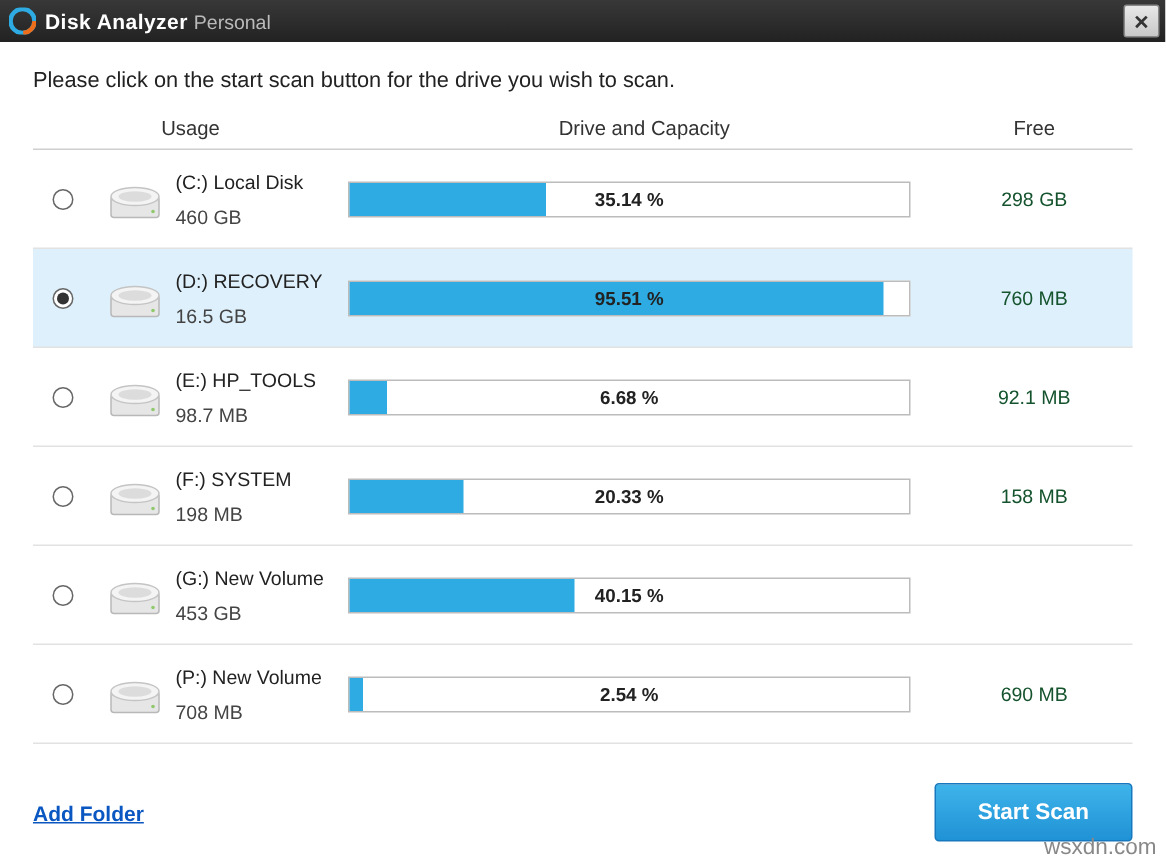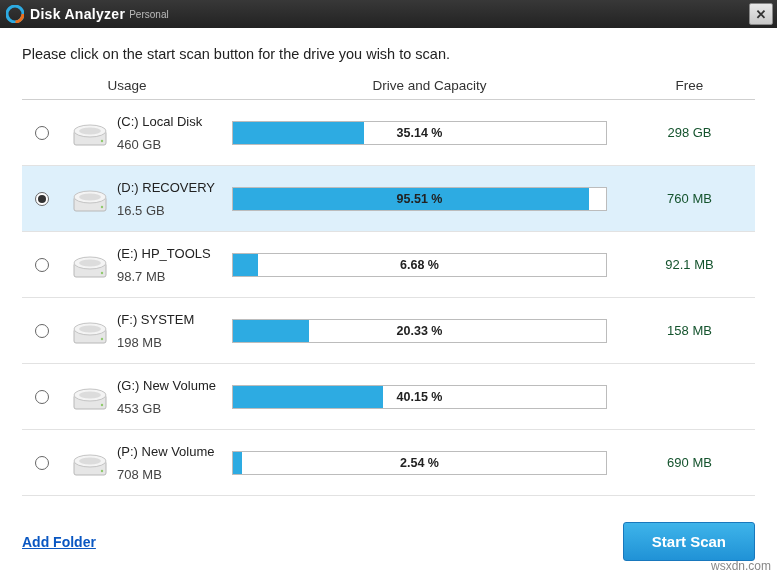--- a/index.html
+++ b/index.html
@@ -12,21 +12,21 @@
       align-items: center;
       padding: 0 4px;
       color: #ddd;
     }
     .titlebar-icon {
       width: 18px; height: 18px;
       margin: 0 6px 0 2px;
       display: flex; align-items: center; justify-content: center;
     }
     .titlebar-title { font-weight: bold; color: #fff; letter-spacing: 0.3px; font-size: 14px; }
-    .titlebar-sub { color: #bbb; margin-left: 4px; font-size: 10px; }
+    .titlebar-sub { color: #bbb; margin-left: 4px; font-size: 13px; }
     .titlebar-close {
       margin-left: auto;
       width: 24px; height: 22px;
       background: linear-gradient(to bottom,#e8e8e8,#c8c8c8);
       border: 1px solid #888;
       border-radius: 2px;
       display: flex; align-items: center; justify-content: center;
       font-weight: bold; color: #333;
       cursor: pointer;
     }
@@ -121,21 +121,21 @@
       font-weight: bold;
       font-size: 15px;
       padding: 10px 28px;
       border-radius: 3px;
       cursor: pointer;
     }
     
     .watermark {
       position: absolute;
       right: 6px; bottom: 4px;
-      font-size: 12px;
+      font-size: 15px;
       color: #888;
     }
   </style>
 </head>
 <body>
 
 <div class="titlebar">
   <span class="titlebar-icon">
     <svg width="18" height="18" viewBox="0 0 18 18">
       <circle cx="9" cy="9" r="8" fill="none" stroke="#2dabe2" stroke-width="3"></circle>

